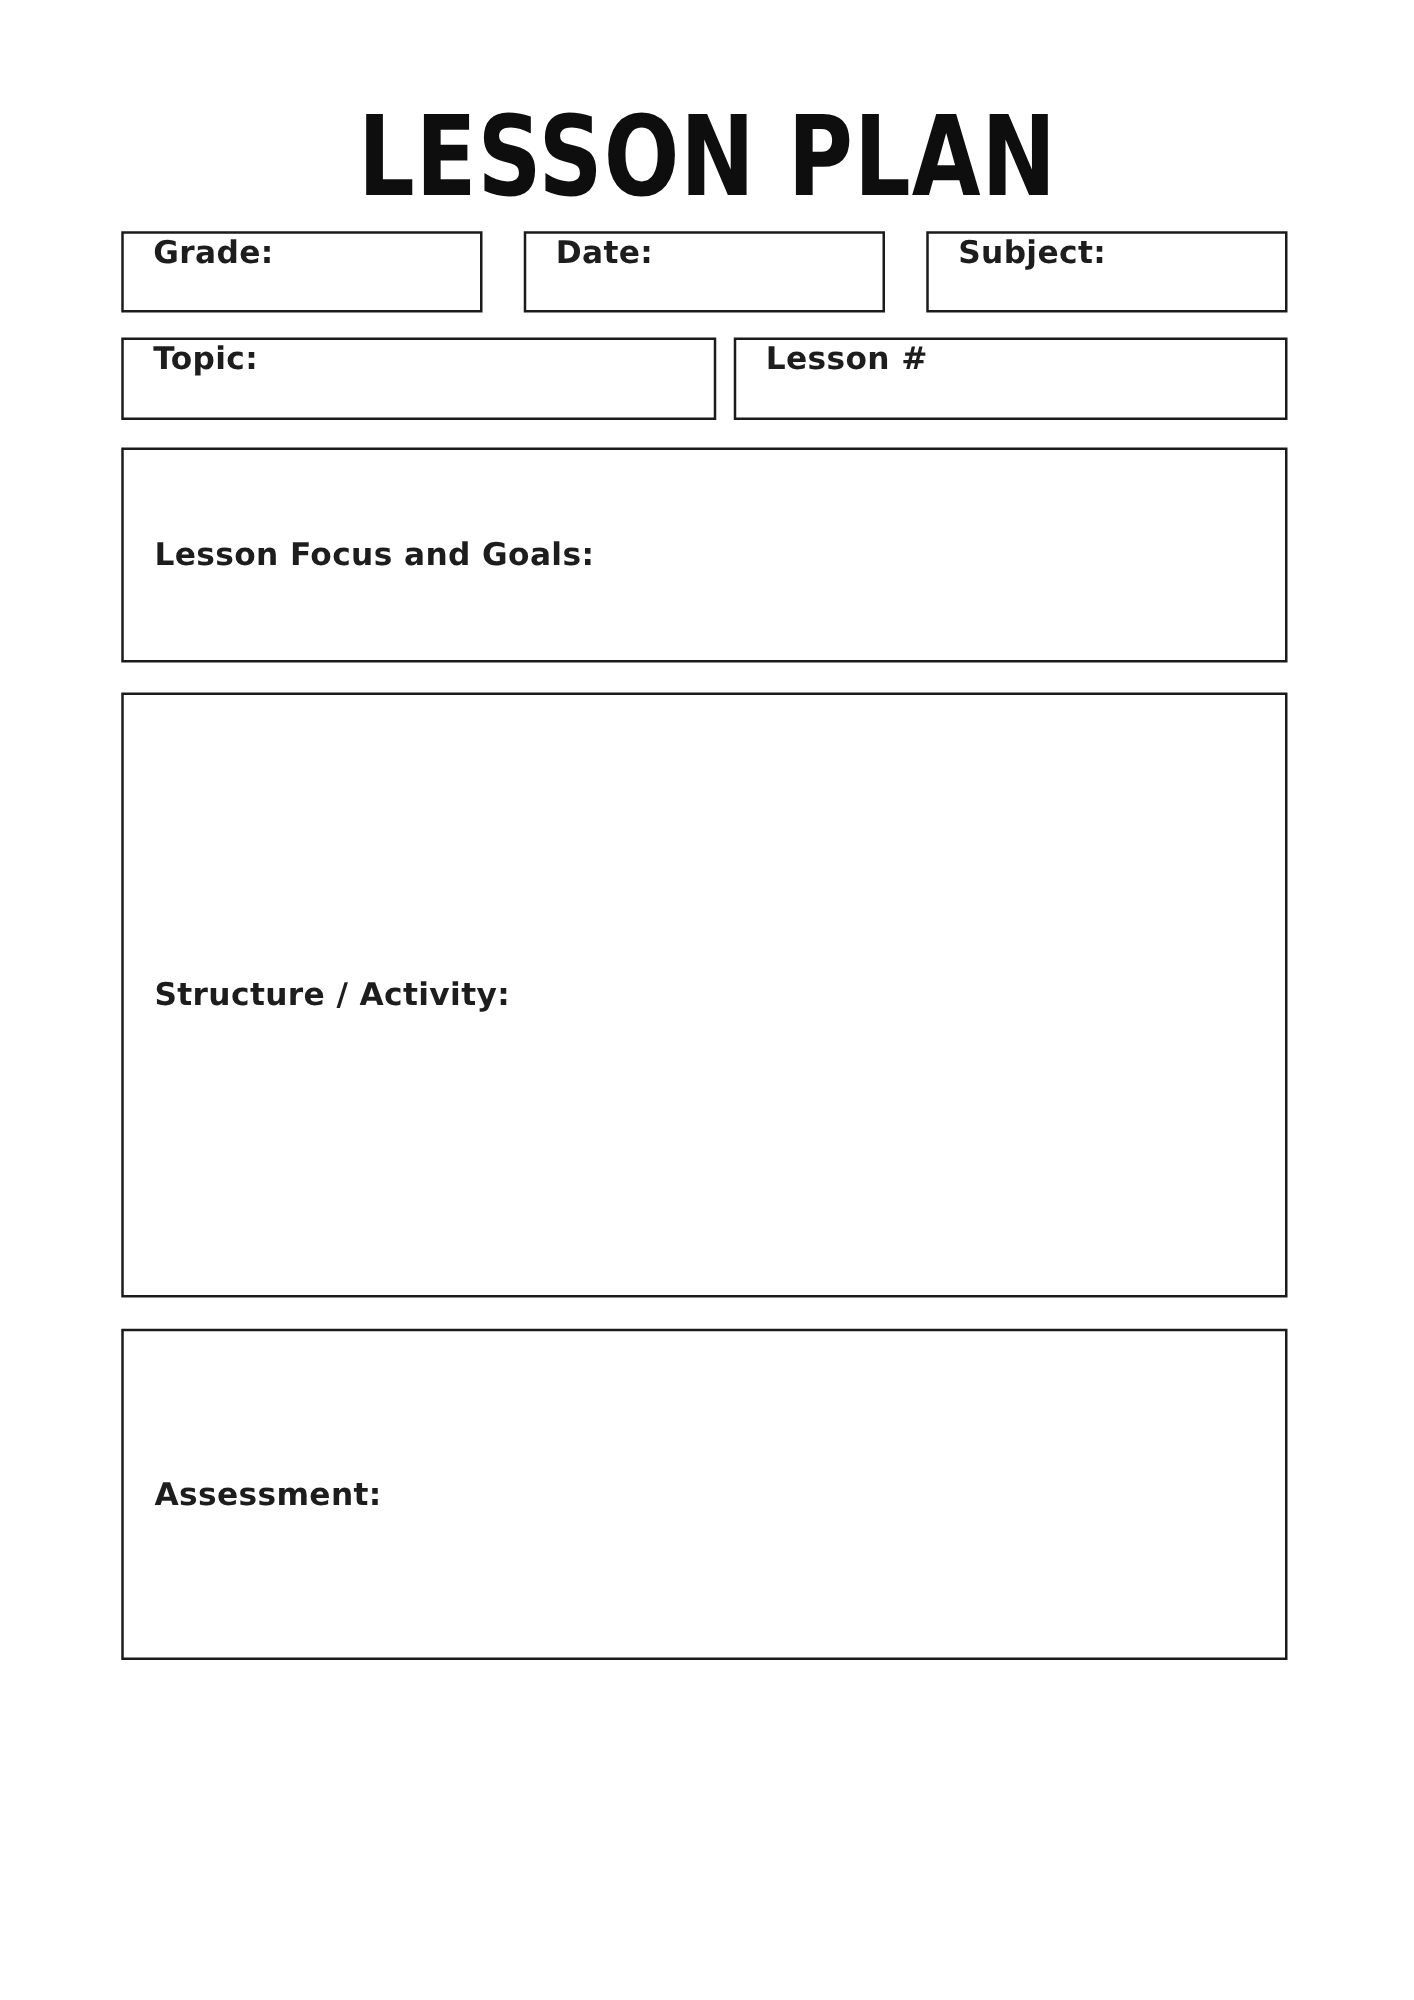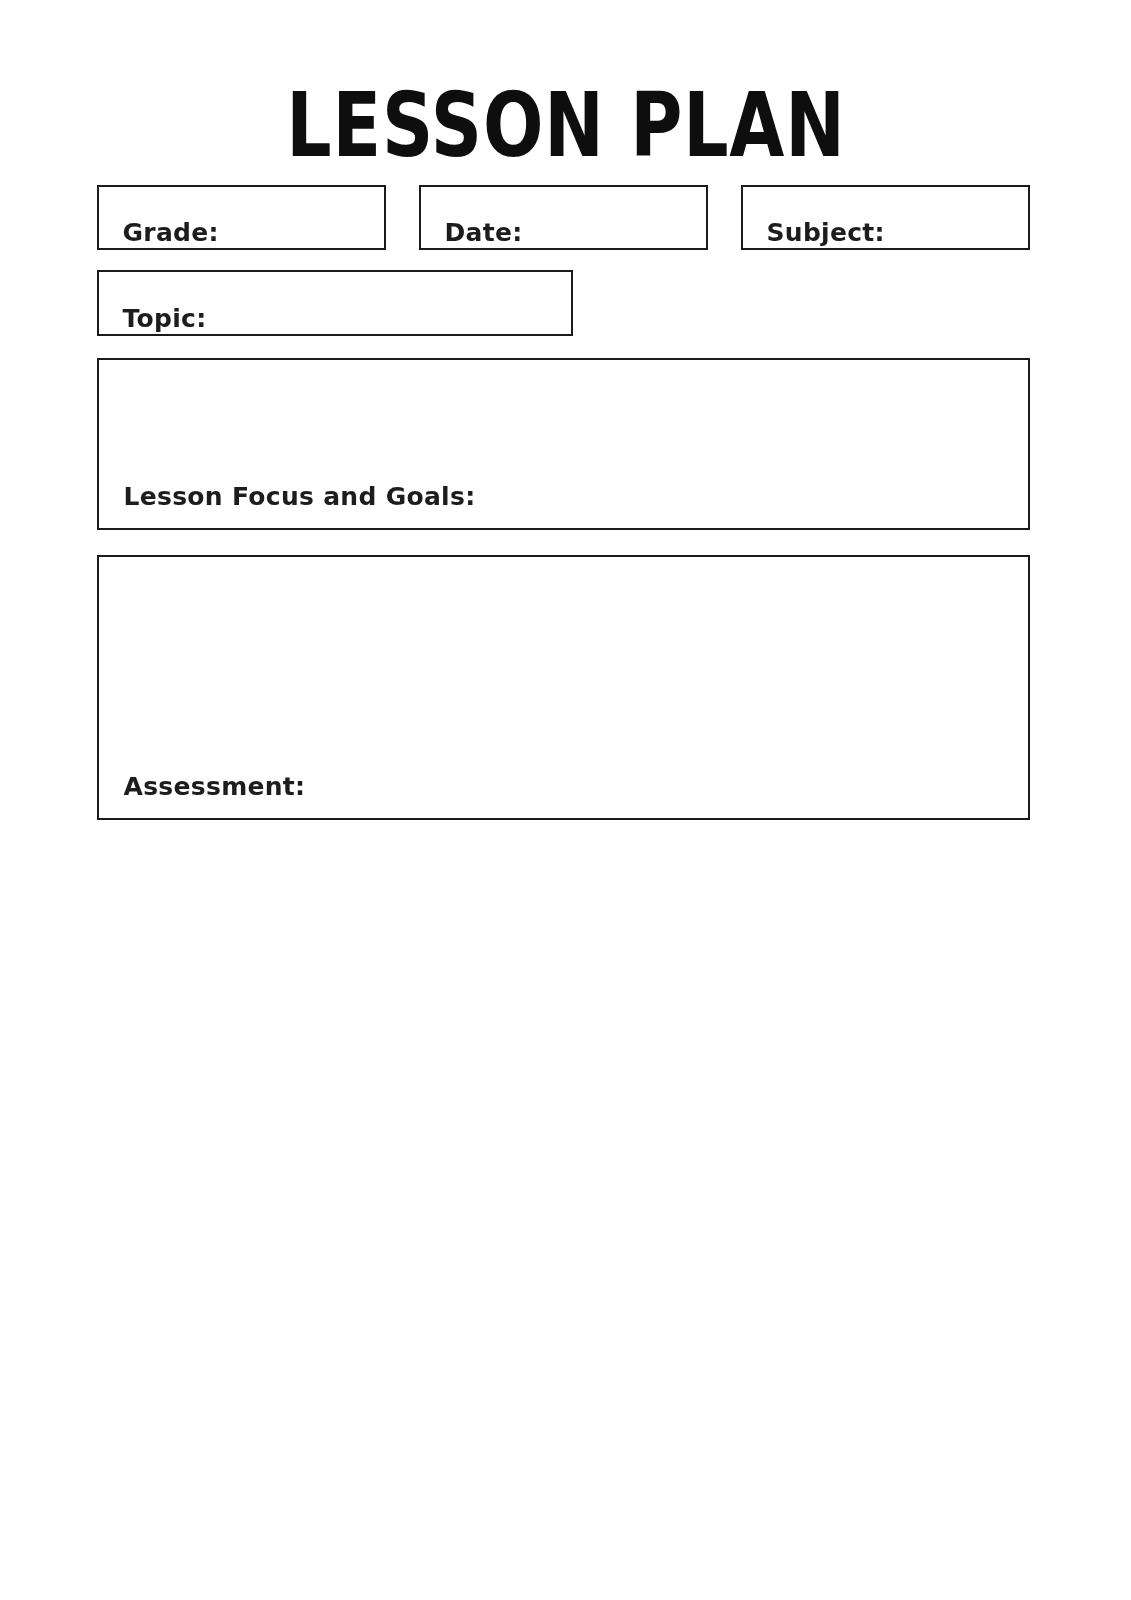--- a/index.html
+++ b/index.html
@@ -43,25 +43,25 @@
     column-gap: 14px;
   }
   .row-topic   { height: 66px;  margin-top: 20px; }
   .row-middle  { height: 171px; margin-top: 23px; }
   .box {
     border: 2px solid #1b1b1b;
     background: #ffffff;
     display: flex;
   }
   .box-inline {              
-    align-items: flex-end;
+    align-items: flex-start;
     padding: 0 24px;
   }
   .box-area {                
-    align-items: flex-end;
+    align-items: center;
     padding: 16px 25px;
   }
   .box-focus      { height: 172px; margin-top: 22px; }
   .box-structure  { height: 484px; margin-top: 24px; }
   .box-assessment { height: 265px; margin-top: 25px; }
   .field-label {
     font-size: 25px;
     font-weight: 700;
     letter-spacing: 0.3px;
     color: #1d1d1d;
@@ -87,26 +87,32 @@
       </div>
       <div class="box box-inline">
         <span class="field-label">Subject:</span>
       </div>
     </div>
 
     <div class="row row-two row-topic">
       <div class="box box-inline">
         <span class="field-label">Topic:</span>
       </div>
+      <div class="box box-inline">
+        <span class="field-label">Lesson #</span>
+      </div>
     </div>
 
     <div class="box box-area box-focus">
       <span class="field-label">Lesson Focus and Goals:</span>
     </div>
 
 
+    <div class="box box-area box-structure">
+      <span class="field-label">Structure / Activity:</span>
+    </div>
 
     <div class="box box-area box-assessment">
       <span class="field-label">Assessment:</span>
     </div>
 
   </div>
 </div>
 
 </body></html>

